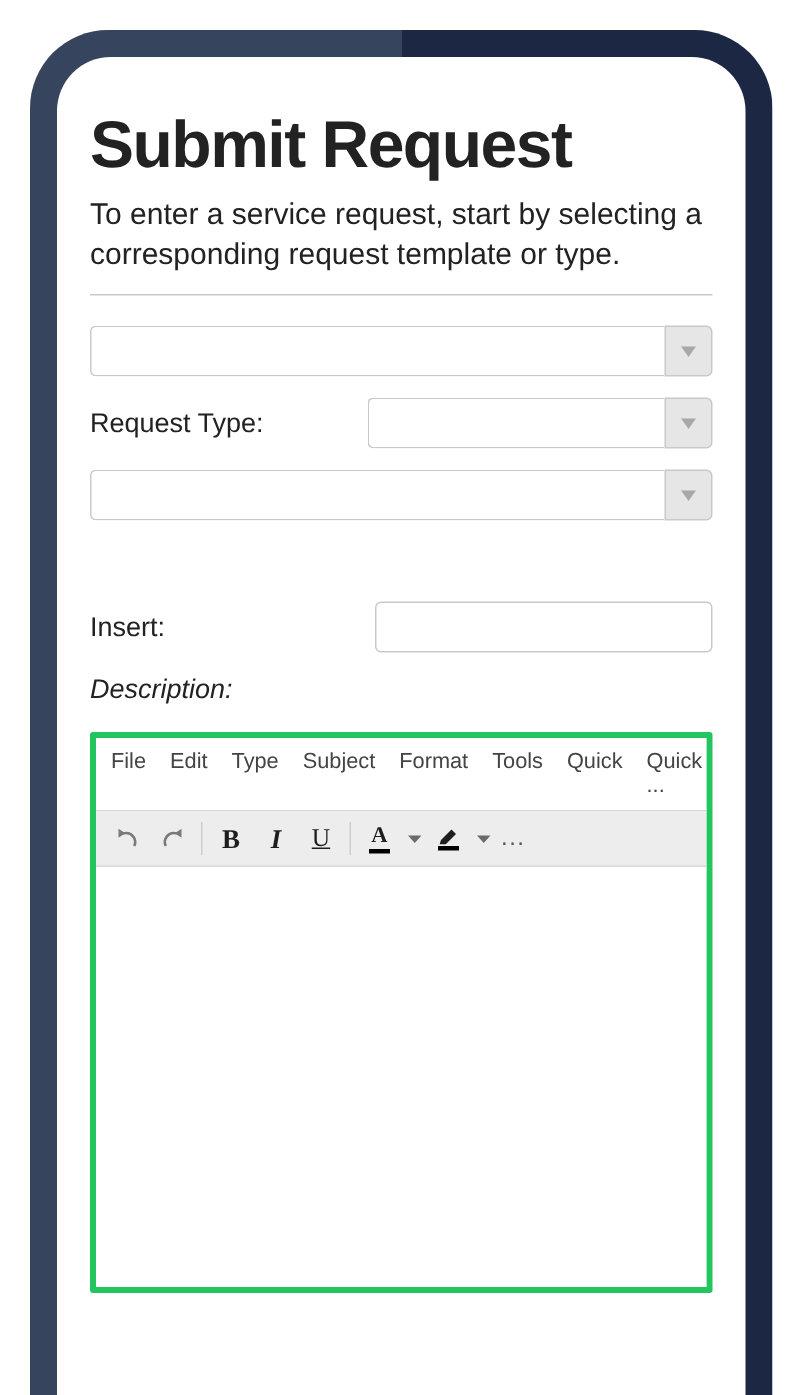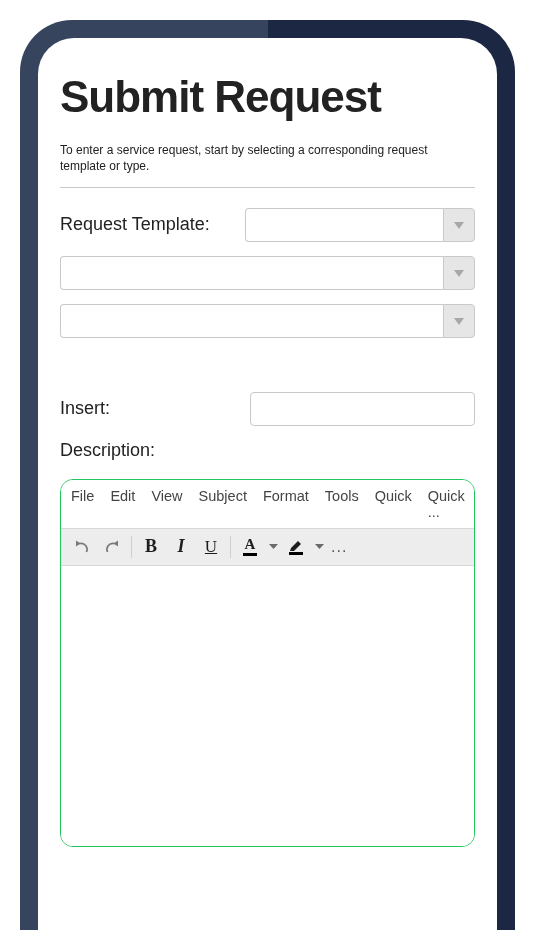--- a/index.html
+++ b/index.html
@@ -34,24 +34,24 @@
       background:#fff;
       border-radius:36px 36px 0 0;
       padding:36px 22px 0 22px;
     }
     .title {
       font-size:44px;
       font-weight:800;
       color:#222;
       letter-spacing:-1px;
       line-height:1.05;
-      margin-bottom:22px;
+      margin-bottom:10px;
     }
     .intro {
-      font-size:12px;
+      font-size:20px;
       color:#222;
       line-height:1.35;
       padding-bottom:12px;
       border-bottom:1px solid #c9c9c9;
       margin-bottom:20px;
     }
     .row {
       display:flex;
       align-items:center;
       margin-bottom:14px;
@@ -92,24 +92,25 @@
       border:1px solid #c9c9c9;
       border-radius:4px;
       background:#fff;
       padding:0 8px;
       font-size:14px;
     }
     .desc-label {
       font-size:18px;
       color:#222;
       margin:12px 0 18px 0;
+      font-style:italic;
     }
     .editor {
-      border:1px solid #22c55e;
-      border-radius:13px;
+      border:4px solid #22c55e;
+      border-radius:2px;
       overflow:hidden;
     }
     .menubar {
       display:flex;
       gap:16px;
       padding:8px 10px;
       background:#fff;
       font-size:14.5px;
       color:#444;
       border-bottom:1px solid #d8d8d8;
@@ -159,32 +160,32 @@
   <div class="frame-left"></div>
   <div class="frame-right"></div>
 
   <div class="inner-panel">
 
     <h1 class="title">Submit Request</h1>
 
     <p class="intro">To enter a service request, start by selecting a corresponding request template or type.</p>
 
     <div class="row">
-      <div class="row-label">Request Template:</div>
       <div class="combo">
         <input class="combo-input" value="" style="">
         <div class="combo-btn">
           <svg width="12" height="10" viewBox="0 0 12 10">
               <path d="M1 2 h10 l-5 7 z"></path>
             </svg>
         </div>
       </div>
     </div>
 
     <div class="row">
+      <div class="row-label">Request Type:</div>
       <div class="combo">
         <input class="combo-input" value="" style="">
         <div class="combo-btn">
           <svg width="12" height="10" viewBox="0 0 12 10">
               <path d="M1 2 h10 l-5 7 z"></path>
             </svg>
         </div>
       </div>
     </div>
 
@@ -207,21 +208,21 @@
       <input class="subject-input" value="" style="">
     </div>
 
     <div class="desc-label">Description:</div>
 
     <div class="editor">
 
       <div class="menubar">
         <span>File</span>
         <span>Edit</span>
-        <span>View</span>
+        <span>Type</span>
         <span>Subject</span>
         <span>Format</span>
         <span>Tools</span>
         <span>Quick</span>
         <span>Quick ...</span>
       </div>
 
       <div class="toolbar">
         <div class="tbtn">
           <svg width="16" height="14" viewBox="0 0 16 14">

